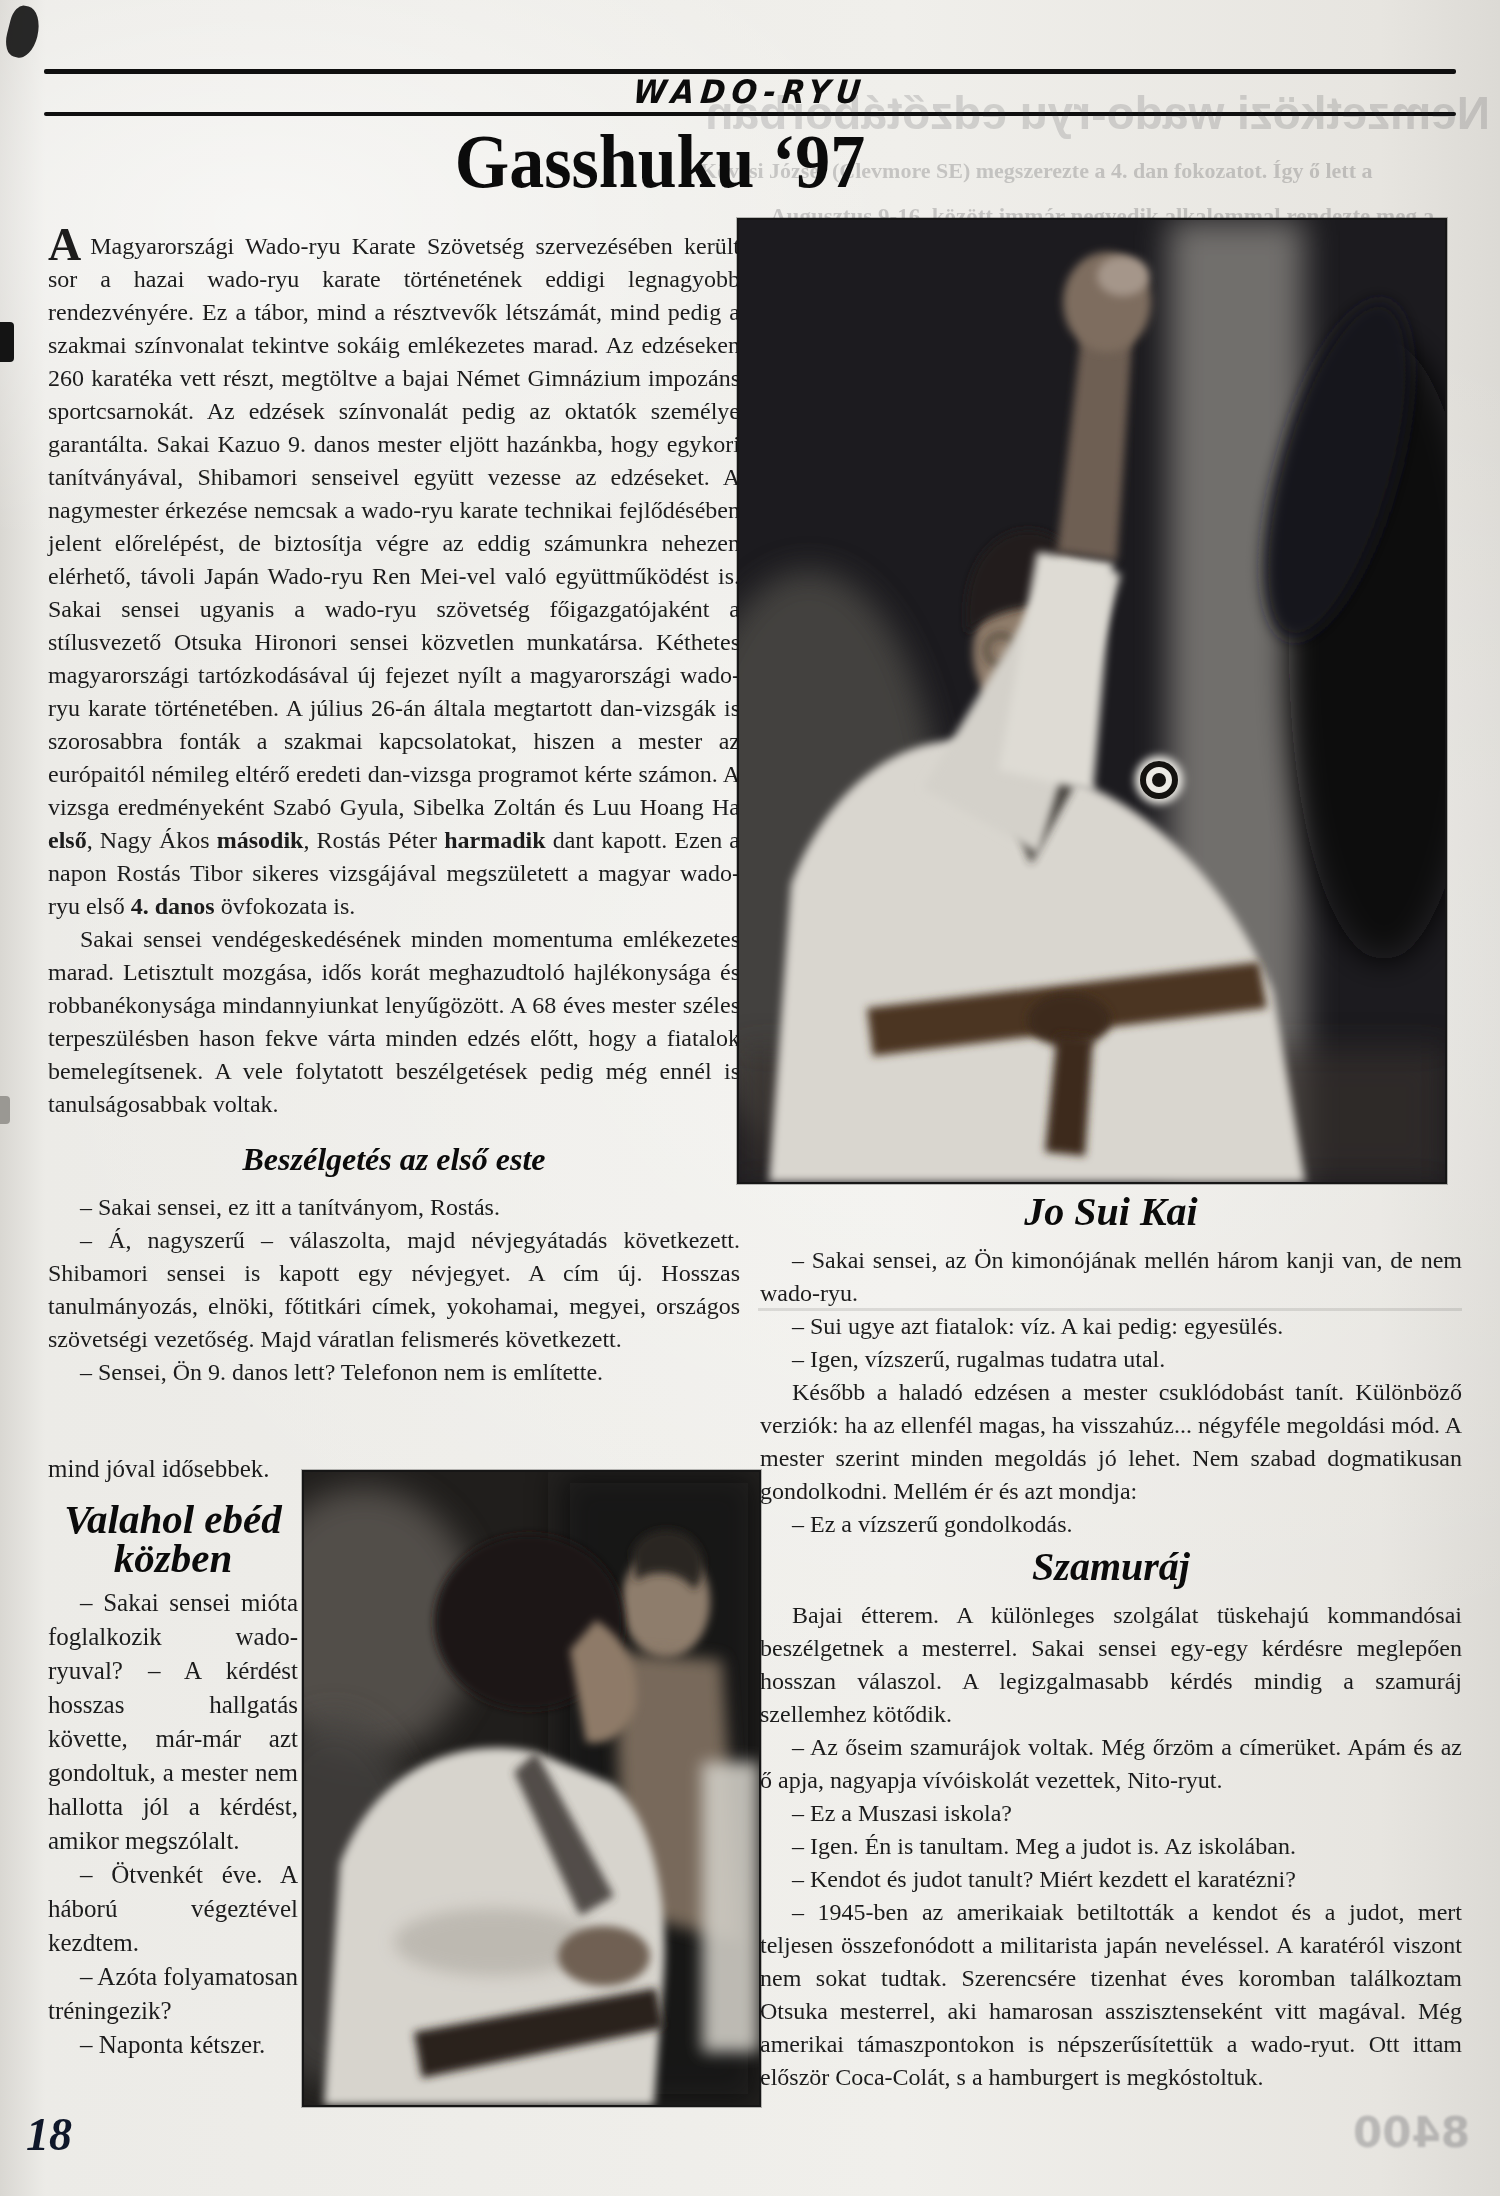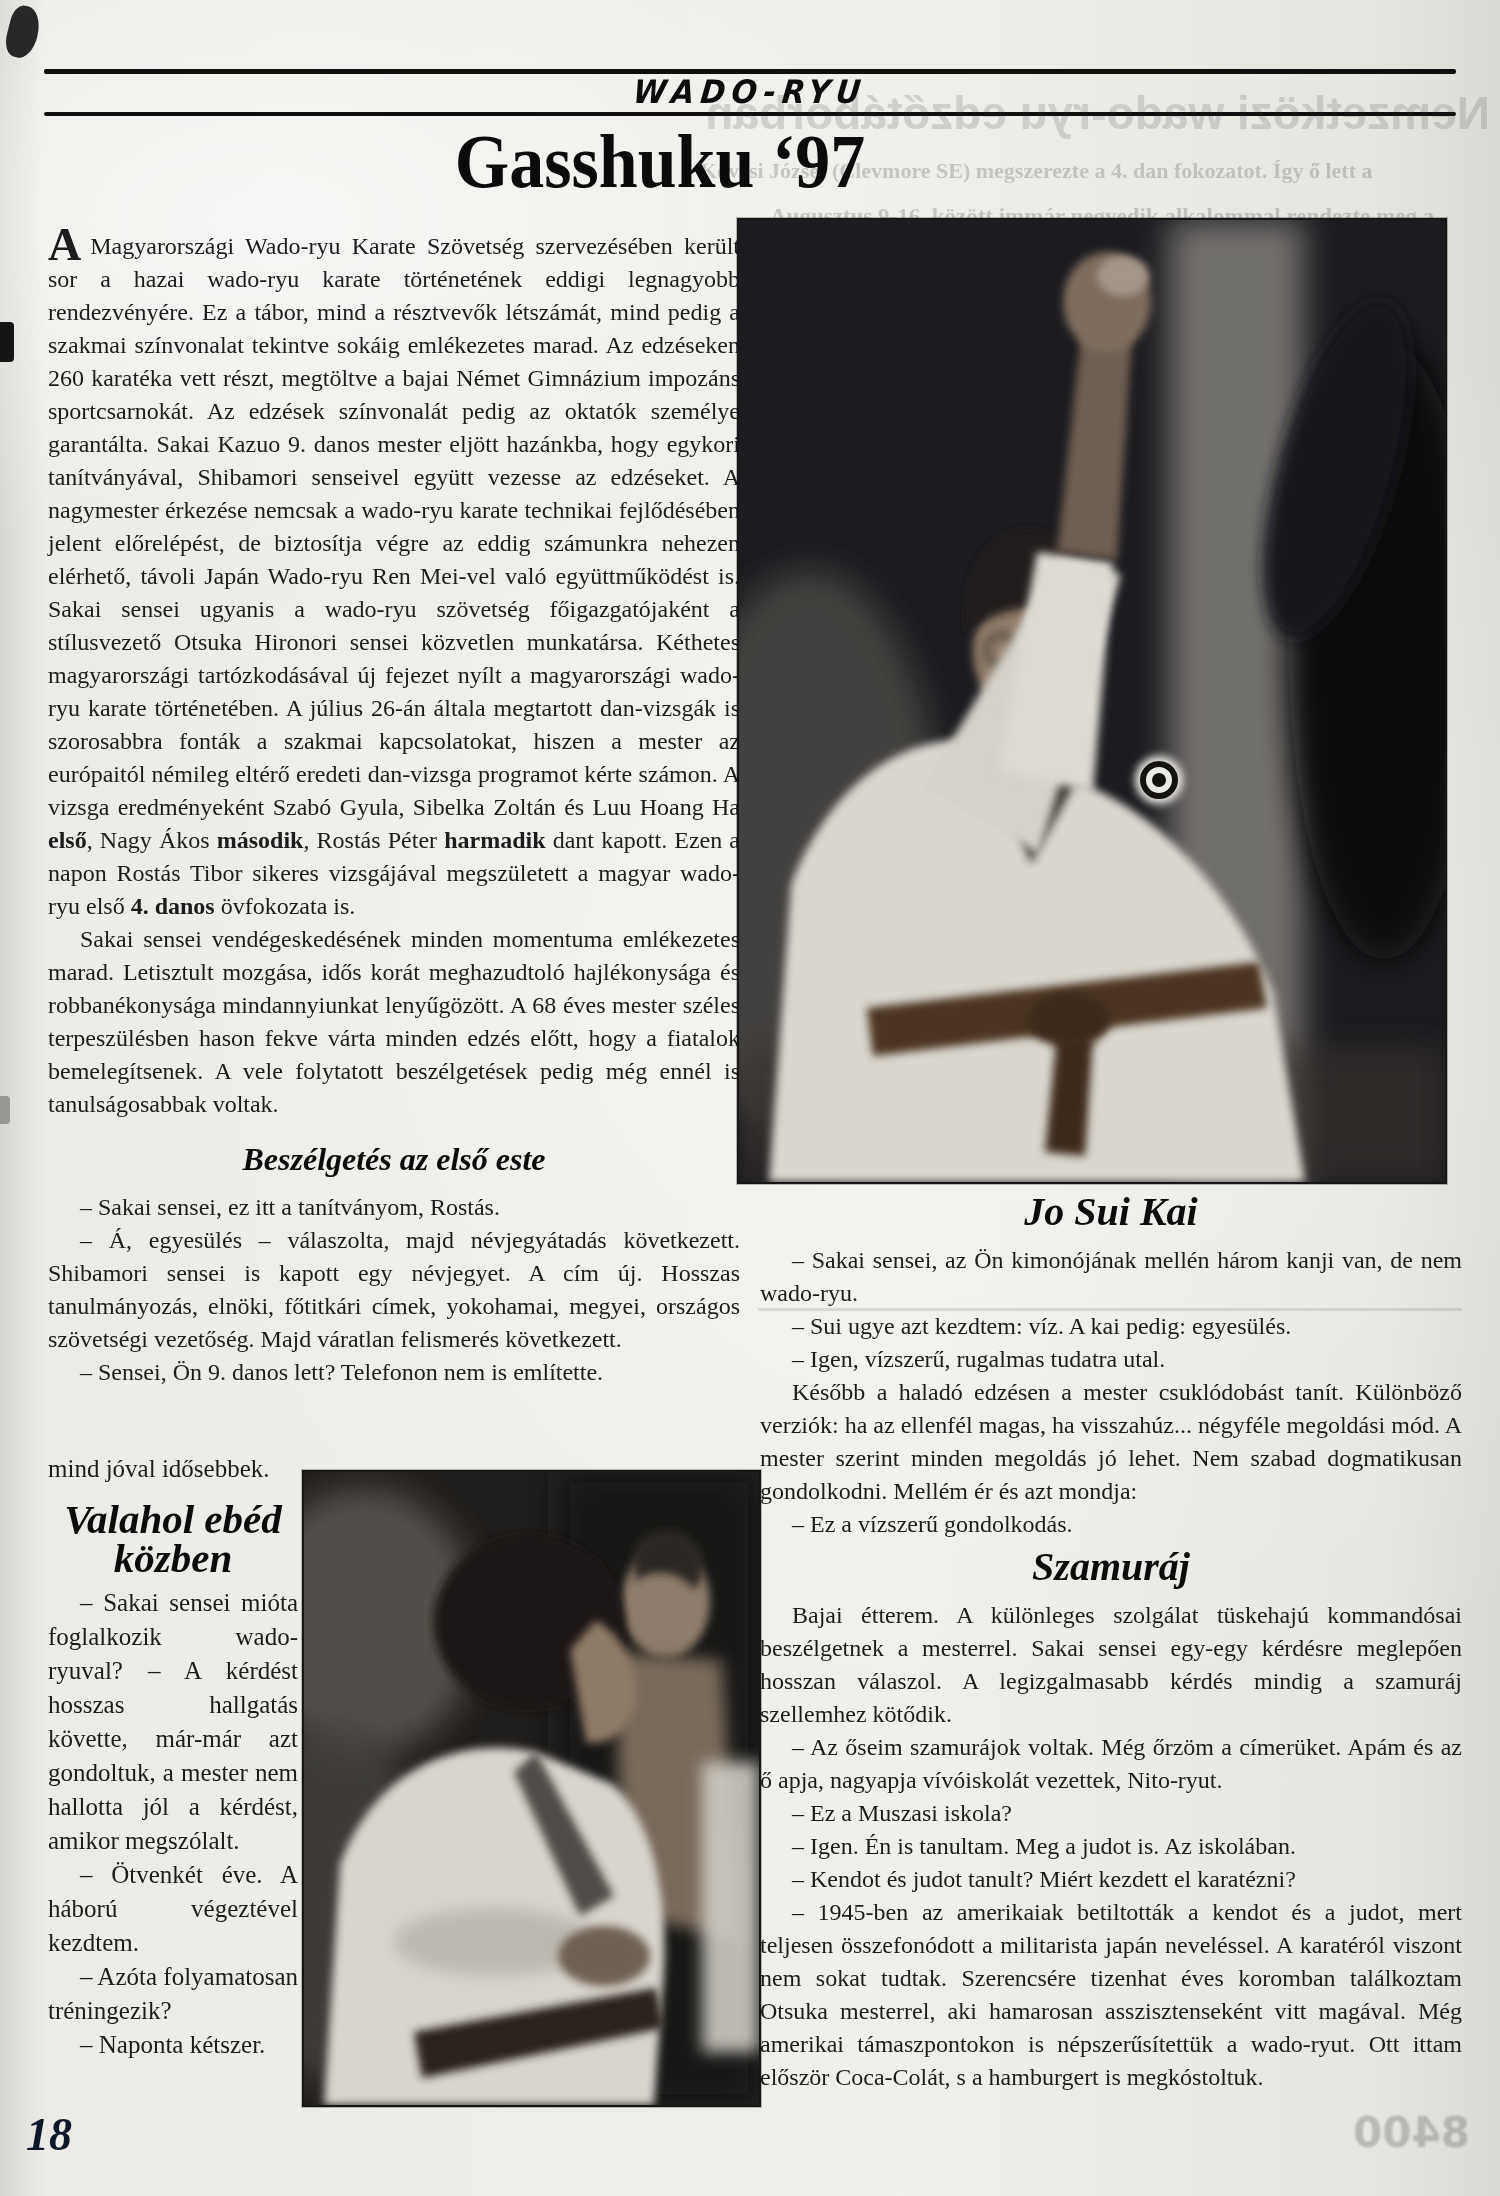--- a/index.html
+++ b/index.html
@@ -127,21 +127,21 @@
     <path d="M318,814 L306,932 L346,936 L354,818 Z" fill="#3c2a1c" filter="url(#p1b4)"></path>
   </g>
 </svg>
 </div>
 
 <div class="abs col" id="left-col">
   <p class="para"><span class="dropcap">A</span><span><span>Magyarországi Wado-ryu Karate Szövetség szervezésében került sor a hazai wado-ryu karate történetének eddigi legnagyobb rendezvényére. Ez a tábor, mind a résztvevők létszámát, mind pedig a szakmai színvonalat tekintve sokáig emlékezetes marad. Az edzéseken 260 karatéka vett részt, megtöltve a bajai Német Gimnázium impozáns sportcsarnokát. Az edzések színvonalát pedig az oktatók személye garantálta. </span><span class="st-i">Sakai Kazuo</span><span> 9. danos mester eljött hazánkba, hogy egykori tanítványával, </span><span class="st-i">Shibamori</span><span> senseivel együtt vezesse az edzéseket. A nagymester érkezése nemcsak a wado-ryu karate technikai fejlődésében jelent előrelépést, de biztosítja végre az eddig számunkra nehezen elérhető, távoli Japán Wado-ryu Ren Mei-vel való együttműködést is. Sakai sensei ugyanis a wado-ryu szövetség főigazgatójaként a stílusvezető </span><span class="st-i">Otsuka Hironori</span><span> sensei közvetlen munkatársa. Kéthetes magyarországi tartózkodásával új fejezet nyílt a magyarországi wado-ryu karate történetében. A július 26-án általa megtartott dan-vizsgák is szorosabbra fonták a szakmai kapcsolatokat, hiszen a mester az európaitól némileg eltérő eredeti dan-vizsga programot kérte számon. A vizsga eredményeként </span><span class="st-i">Szabó Gyula</span><span>, </span><span class="st-i">Sibelka Zoltán</span><span> és </span><span class="st-i">Luu Hoang Ha</span><span class="st-b"> első</span><span>, </span><span class="st-i">Nagy Ákos</span><span class="st-b"> második</span><span>, </span><span class="st-i">Rostás Péter</span><span class="st-b"> harmadik</span><span> dant kapott. Ezen a napon </span><span class="st-i">Rostás Tibor</span><span> sikeres vizsgájával </span><span class="st-i">megszületett a magyar wado-ryu első</span><span class="st-b"> 4. danos</span><span> övfokozata is.</span></span></p>
   <p class="para ind gap"><span>Sakai sensei vendégeskedésének minden momentuma emlékezetes marad. Letisztult mozgása, idős korát meghazudtoló hajlékonysága és robbanékonysága mindannyiunkat lenyűgözött. A 68 éves mester széles terpeszülésben hason fekve várta minden edzés előtt, hogy a fiatalok bemelegítsenek. A vele folytatott beszélgetések pedig még ennél is tanulságosabbak voltak.</span></p>
   <h2 class="sec">Beszélgetés az első este</h2>
   <p class="para ind"><span>– Sakai sensei, ez itt a tanítványom, Rostás.</span></p>
-  <p class="para ind"><span>– </span><span class="st-i">Á, egyesülés</span><span> – válaszolta, majd névjegyátadás következett. Shibamori sensei is kapott egy névjegyet. A cím új. Hosszas tanulmányozás, elnöki, főtitkári címek, yokohamai, megyei, országos szövetségi vezetőség. Majd váratlan felismerés következett.</span></p>
+  <p class="para ind"><span>– </span><span class="st-i">Á, nagyszerű</span><span> – válaszolta, majd névjegyátadás következett. Shibamori sensei is kapott egy névjegyet. A cím új. Hosszas tanulmányozás, elnöki, főtitkári címek, yokohamai, megyei, országos szövetségi vezetőség. Majd váratlan felismerés következett.</span></p>
   <p class="para ind"><span>– Sensei, Ön 9. danos lett? Telefonon nem is említette.</span></p>
 </div>
 
 <div class="abs photo-frame" id="second-photo">
 <svg width="455" height="633" viewBox="0 0 455 633" preserveAspectRatio="none" xmlns="http://www.w3.org/2000/svg">
   <defs>
     <filter id="p2b4" x="-50%" y="-50%" width="200%" height="200%">
           <feGaussianBlur stdDeviation="4"></feGaussianBlur>
         </filter>
     <filter id="p2b8" x="-50%" y="-50%" width="200%" height="200%">
@@ -178,21 +178,21 @@
   <h2 class="sec">Valahol ebéd közben</h2>
   <p class="para ind"><span>– Sakai sensei mióta foglalkozik wado-ryuval? – A kérdést hosszas hallgatás követte, már-már azt gondoltuk, a mester nem hallotta jól a kérdést, amikor megszólalt.</span></p>
   <p class="para ind"><span class="st-i">– Ötvenkét éve. A háború végeztével kezdtem.</span></p>
   <p class="para ind"><span>– Azóta folyamatosan tréningezik?</span></p>
   <p class="para ind"><span class="st-i">– Naponta kétszer.</span></p>
 </div>
 
 <div class="abs col" id="right-col">
   <h2 class="sec">Jo Sui Kai</h2>
   <p class="para ind"><span>– Sakai sensei, az Ön kimonójának mellén három kanji van, de nem wado-ryu.</span></p>
-  <p class="para ind"><span>– Sui ugye azt kezdtem: víz. A kai pedig: egyesülés.</span></p>
+  <p class="para ind"><span>– Sui ugye azt fiatalok: víz. A kai pedig: egyesülés.</span></p>
   <p class="para ind"><span class="st-i">– Igen, vízszerű, rugalmas tudatra utal.</span></p>
   <p class="para ind"><span>Később a haladó edzésen a mester csuklódobást tanít. Különböző verziók: ha az ellenfél magas, ha visszahúz... négyféle megoldási mód. A mester szerint minden megoldás jó lehet. Nem szabad dogmatikusan gondolkodni. Mellém ér és azt mondja:</span></p>
   <p class="para ind"><span class="st-i">– Ez a vízszerű gondolkodás.</span></p>
   <h2 class="sec">Szamuráj</h2>
   <p class="para ind"><span>Bajai étterem. A különleges szolgálat tüskehajú kommandósai beszélgetnek a mesterrel. Sakai sensei egy-egy kérdésre meglepően hosszan válaszol. A legizgalmasabb kérdés mindig a szamuráj szellemhez kötődik.</span></p>
   <p class="para ind"><span class="st-i">– Az őseim szamurájok voltak. Még őrzöm a címerüket. Apám és az ő apja, nagyapja vívóiskolát vezettek, Nito-ryut.</span></p>
   <p class="para ind"><span>– Ez a Muszasi iskola?</span></p>
   <p class="para ind"><span class="st-i">– Igen. Én is tanultam. Meg a judot is. Az iskolában.</span></p>
   <p class="para ind"><span>– Kendot és judot tanult? Miért kezdett el karatézni?</span></p>
   <p class="para ind"><span class="st-i">– 1945-ben az amerikaiak betiltották a kendot és a judot, mert teljesen összefonódott a militarista japán neveléssel. A karatéról viszont nem sokat tudtak. Szerencsére tizenhat éves koromban találkoztam Otsuka mesterrel, aki hamarosan asszisztenseként vitt magával. Még amerikai támaszpontokon is népszerűsítettük a wado-ryut. Ott ittam először Coca-Colát, s a hamburgert is megkóstoltuk.</span></p>

